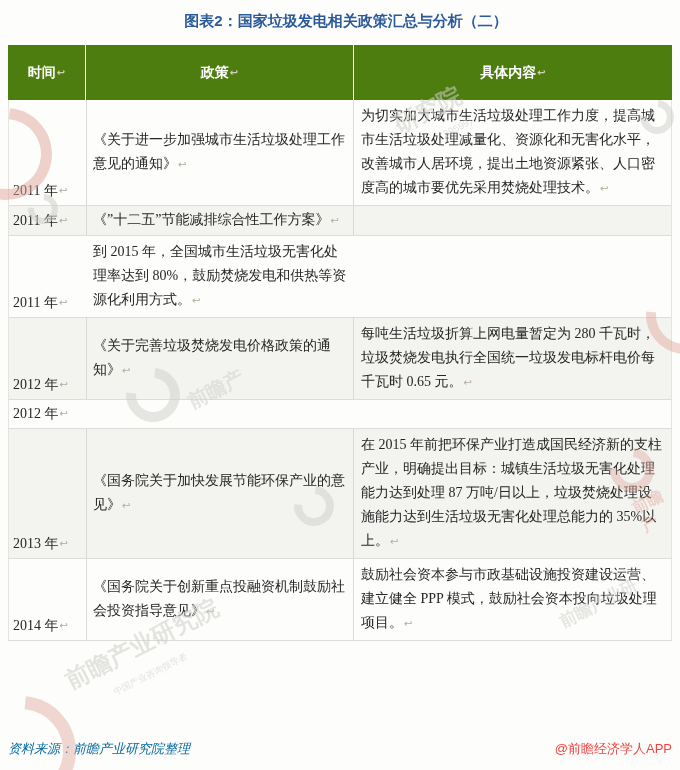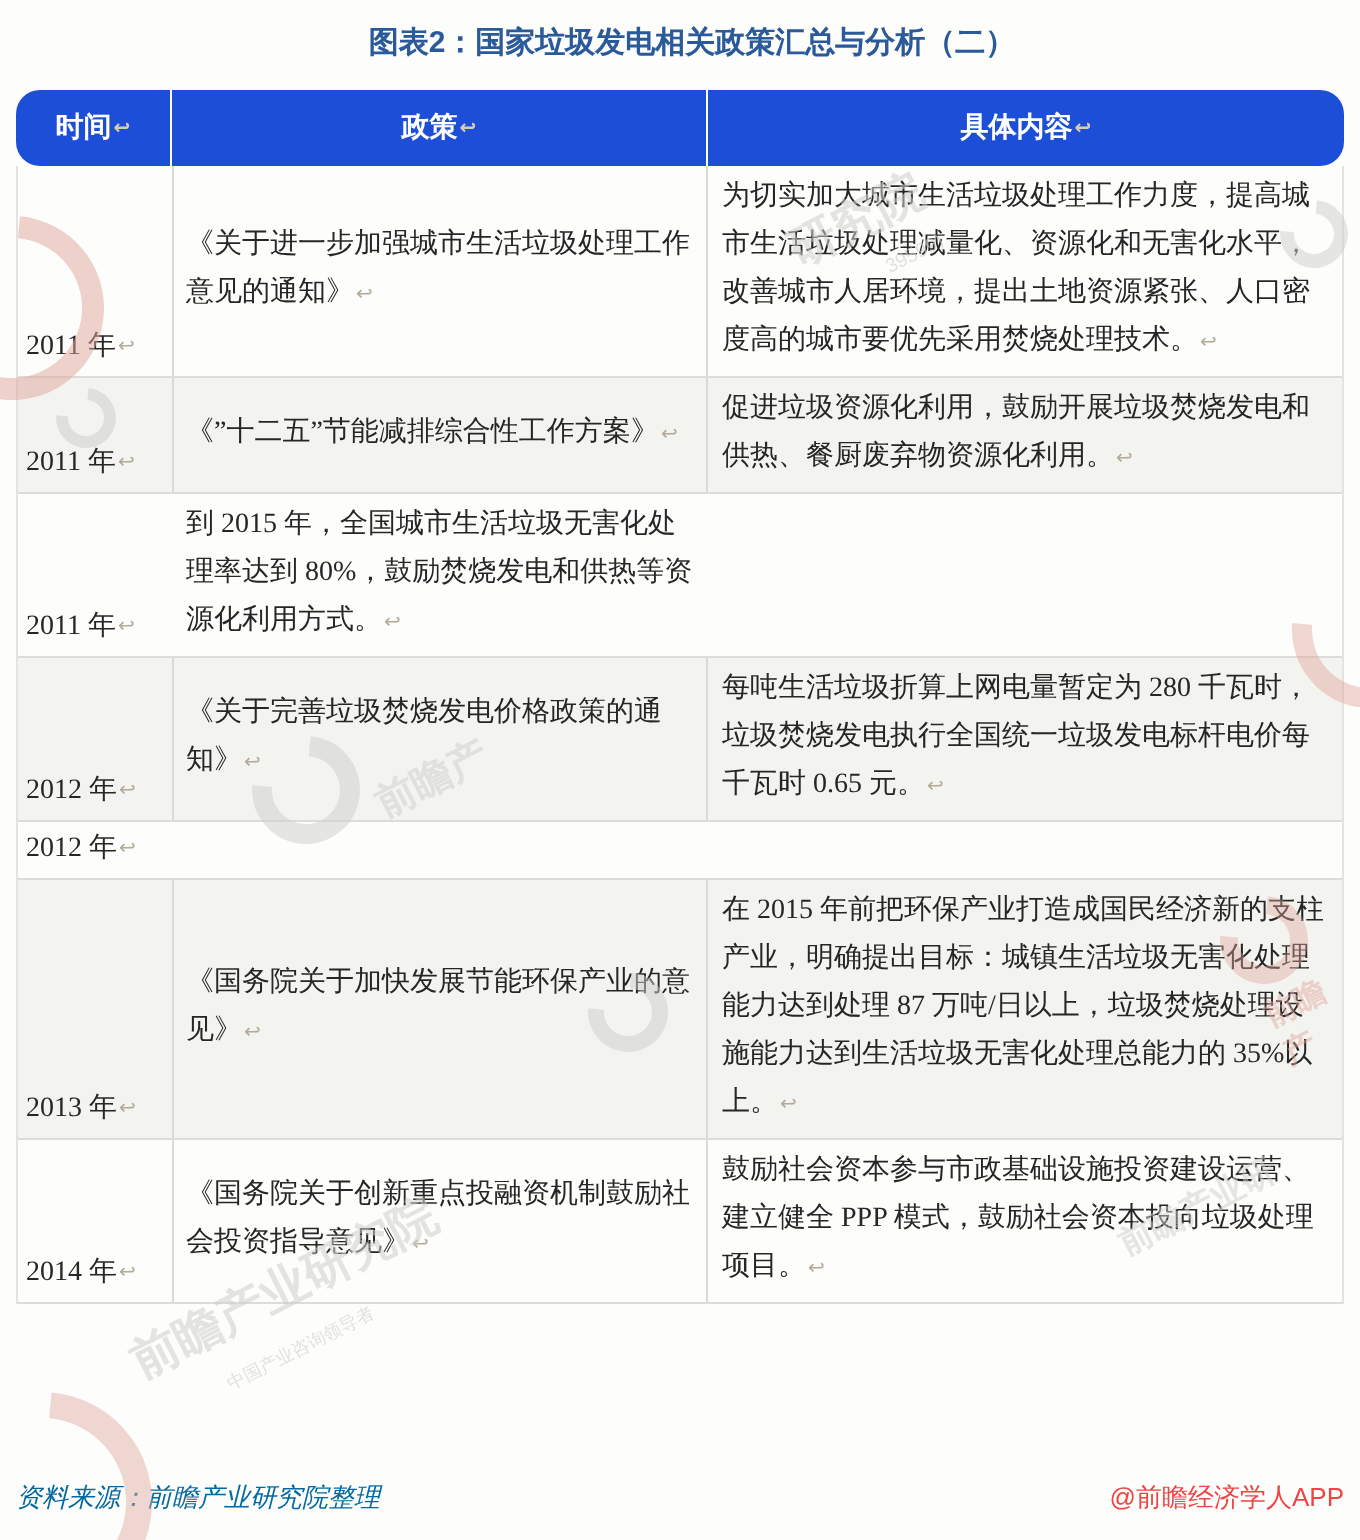--- a/index.html
+++ b/index.html
@@ -13,21 +13,21 @@
   
   .page-title {
     margin-top:12px; text-align:center;
     font-family:"Liberation Sans","DejaVu Sans",sans-serif;
     font-size:15px; font-weight:bold; color:#2b5a9b;padding-left:12px;
   }
   
   .tbl { position:relative; margin:14px 8px 0 8px; z-index:2; }
   .thead {
     display:grid; grid-template-columns:77px 268px 1fr;
-    background:#1d4ed8; color:#ffffff; height:38px;border-radius:12px;
+    background:#4d7c0f; color:#ffffff; height:55px;
   }
   .hcell {
     display:flex; align-items:center; justify-content:center;
     font-family:"Liberation Sans","DejaVu Sans",sans-serif;
     font-size:14px; font-weight:bold;
   }
   .hcell + .hcell { border-left:1px solid #ffffff; }
   .tbody { border-left:1px solid #e3e3e0; border-right:1px solid #e3e3e0; }
   .trow {
     display:grid; grid-template-columns:77px 268px 1fr;
@@ -113,21 +113,20 @@
     </div>
 
     <div class="trow alt">
       <div class="tcell cell-time">
           <span>2011 年</span>
           <span class="pmark">↩</span>
         </div>
       <div class="tcell cell-policy">
           <span><span>《”十二五”节能减排综合性工作方案》</span><span class="pmark">↩</span></span>
         </div>
-      <div class="tcell cell-content"><span>促进垃圾资源化利用，鼓励开展垃圾焚烧发电和供热、餐厨废弃物资源化利用。</span><span class="pmark">↩</span></div>
     </div>
 
     <div class="trow">
       <div class="tcell cell-time">
           <span>2011 年</span>
           <span class="pmark">↩</span>
         </div>
       <div class="tcell cell-content"><span>到 2015 年，全国城市生活垃圾无害化处理率达到 80%，鼓励焚烧发电和供热等资源化利用方式。</span><span class="pmark">↩</span></div>
     </div>
 

